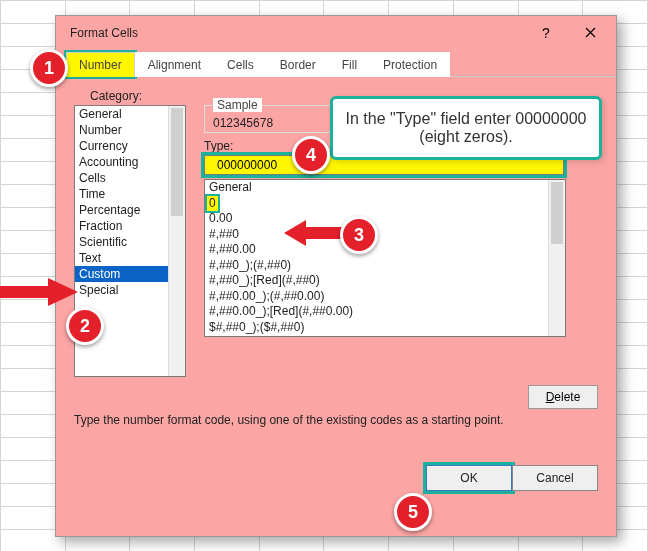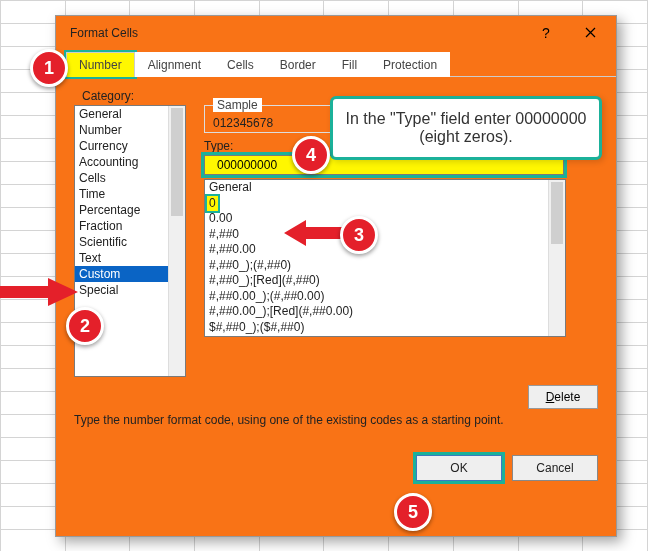--- a/index.html
+++ b/index.html
@@ -4,53 +4,53 @@
 <style>
   html,body{margin:0;padding:0;font-family:"Segoe UI",Tahoma,sans-serif;font-size:12px;background:#fff;color:#222}
   .stage{position:relative;width:648px;height:551px;overflow:hidden}
 
   
   .sheet{position:absolute;inset:0}
   .sheet td{border:1px solid #d4d4d4;width:60px;height:20px}
   table.grid{border-collapse:collapse;width:100%;height:100%}
 
   
-  .dialog{position:absolute;left:55px;top:15px;width:560px;height:520px;background:#f97316;border:1px solid #999;box-shadow:5px 5px 12px rgba(0,0,0,.35)}
+  .dialog{position:absolute;left:55px;top:15px;width:560px;height:520px;background:#fca5a5;border:1px solid #999;box-shadow:5px 5px 12px rgba(0,0,0,.35)}
   .titlebar{height:34px;display:flex;align-items:center;padding:0 4px 0 14px}
   .titlebar .title{flex:1;font-size:12px}
   .titlebar .tbtn{width:44px;height:30px;display:flex;align-items:center;justify-content:center;color:#000;font-size:14px}
   .titlebar .tbtn svg{width:11px;height:11px}
 
   
   .tabs{height:26px;display:flex;align-items:flex-end;padding:0 10px;border-bottom:1px solid #ccc}
   .tab{height:24px;padding:0 12px;display:flex;align-items:center;border:1px solid transparent;border-bottom:none;font-size:12px;color:#444;position:relative;bottom:-1px;background:#fff}
   .tab.active{border-color:#ccc;background:#fff}
   .tab.active.hl{outline:2px solid #1bb19a;outline-offset:0;background:#fff700}
 
   .body{padding:10px 18px 14px 18px;position:relative;height:430px;box-sizing:border-box}
-  .catlabel{font-size:12px;margin:2px 0 2px 8px}
+  .catlabel{font-size:12px;margin:2px 0 2px 16px}
   .row{display:flex;gap:18px}
   .category-box{width:110px;height:270px;border:1px solid #7a7a7a;box-shadow:inset 1px 1px 0 #fff;padding:0;overflow:hidden;background:#fff;position:relative}
   .category-box .item{padding:1px 4px;font-size:12px;white-space:nowrap}
   .category-box .item.sel{background:#0a64c5;color:#fff}
   .scrollbar-v{position:absolute;top:0;right:0;bottom:0;width:16px;background:#f0f0f0;border-left:1px solid #ddd}
   .scrollbar-v .thumb{position:absolute;left:2px;right:2px;top:2px;height:40%;background:#cfcfcf}
 
   .rightcol{flex:1;position:relative}
   .type-label{font-size:12px;margin-bottom:2px}
   .type-input{width:360px;height:20px;border:1px solid #7a7a7a;padding:1px 12px;font-family:inherit;font-size:12px;box-sizing:border-box}
   .type-input.hl{outline:3px solid #1bb19a;background:#fff700}
   .codes-box{width:360px;height:156px;border:1px solid #7a7a7a;margin-top:4px;background:#fff;position:relative;overflow:hidden}
   .codes-box .item{padding:0 4px;font-size:12px;line-height:15.5px;white-space:nowrap}
   .codes-box .item.hl{display:inline-block;outline:2px solid #1bb19a;background:#fff700;padding:0 2px;margin:0 2px}
 
   .delete-btn{position:absolute;right:0;top:280px;width:70px;height:24px;border:1px solid #999;background:#efefef;font-size:12px}
 
   .footer-note{position:absolute;left:18px;right:18px;bottom:80px;font-size:12px;color:#222}
-  .btnbar{position:absolute;right:18px;bottom:26px;display:flex;gap:10px}
+  .btnbar{position:absolute;right:18px;bottom:16px;display:flex;}
   .btn{width:84px;height:24px;border:1px solid #888;background:#efefef;font-size:12px;display:flex;align-items:center;justify-content:center}
   .btn.ok{border:1.5px solid #3a7ac0;outline:3px solid #1bb19a}
 
   
   .circ{position:absolute;width:32px;height:32px;border-radius:50%;background:#e4202a;border:3px solid #fff;box-shadow:0 2px 4px rgba(0,0,0,.4);color:#fff;display:flex;align-items:center;justify-content:center;font-size:18px;font-weight:bold;z-index:50}
 
   
   .callout{position:absolute;left:330px;top:96px;width:272px;height:64px;border:3px solid #1bb19a;border-radius:6px;background:#fff;display:flex;align-items:center;justify-content:center;text-align:center;font-size:16px;color:#333;padding:4px 8px;box-sizing:border-box;z-index:40;box-shadow:2px 2px 6px rgba(0,0,0,.15)}
 
   

